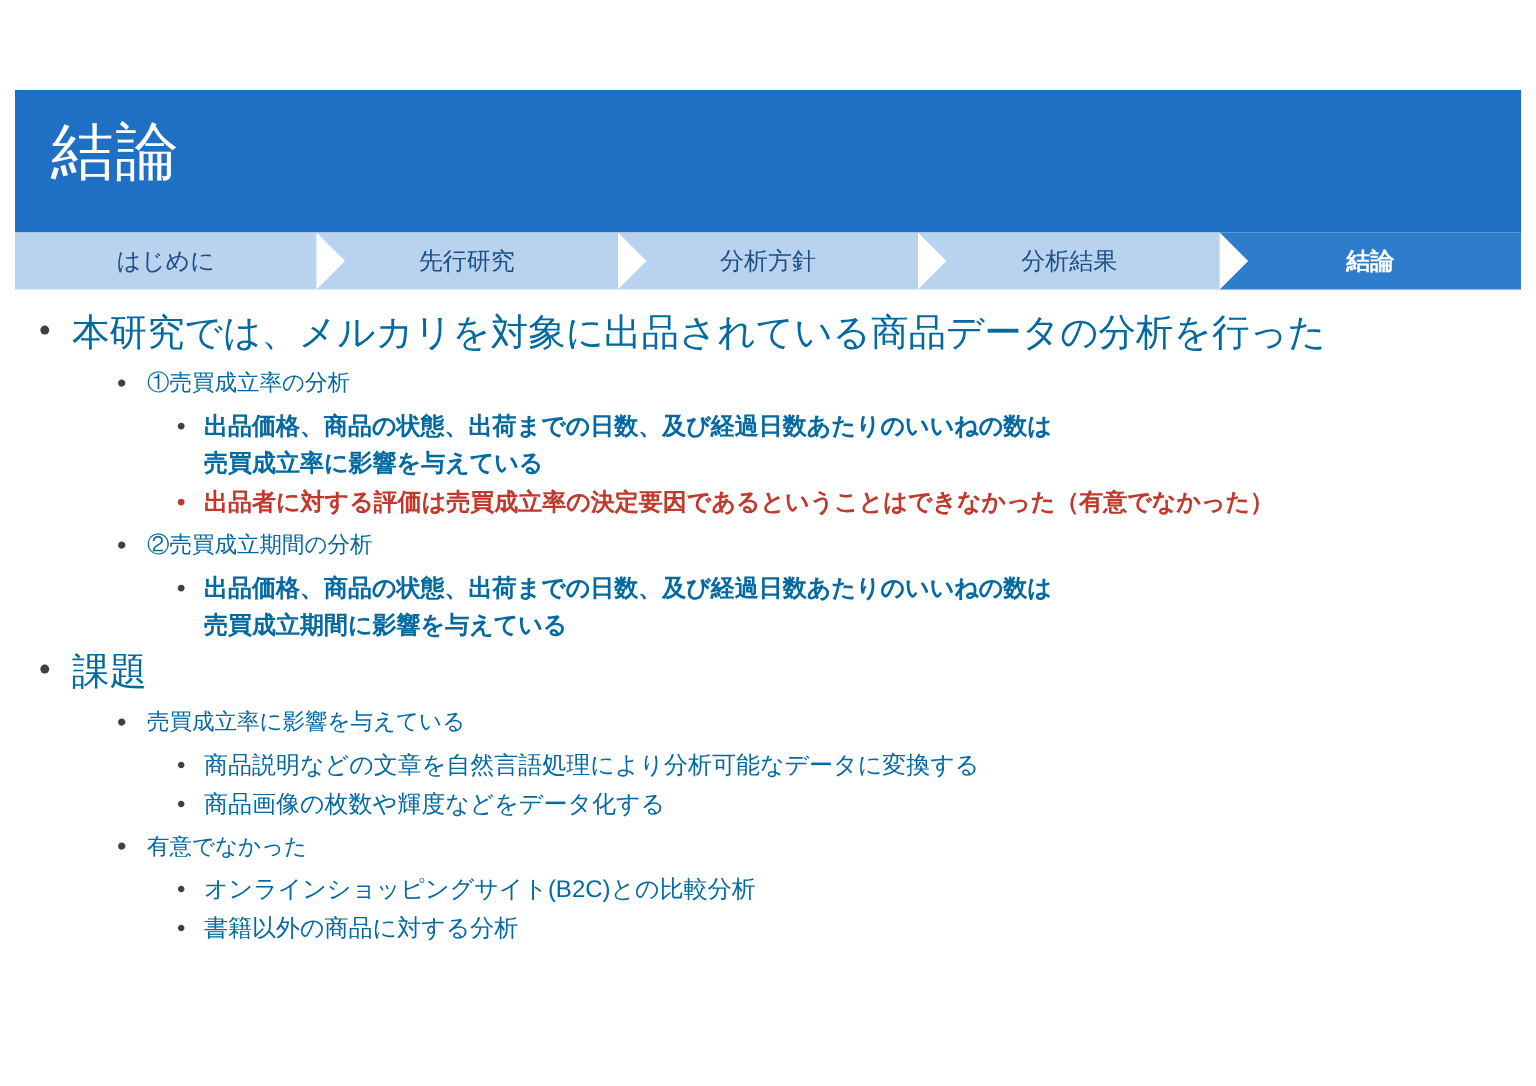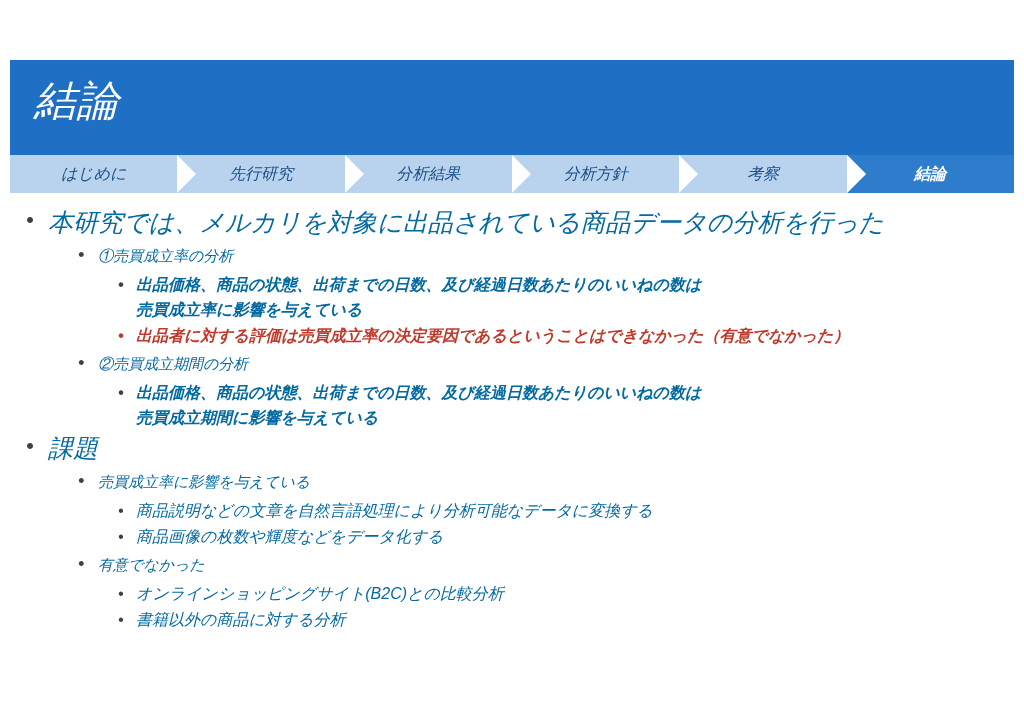--- a/index.html
+++ b/index.html
@@ -11,21 +11,20 @@
     height: 724px;
     background: #ffffff;
     font-family: "Liberation Sans", sans-serif;
     overflow: hidden;
   }
   .slide {
     position: relative;
     width: 1024px;
     height: 724px;
     background: #ffffff;
-    font-style: italic;
   }
   
   .title-band {
     position: absolute;
     left: 10px;
     top: 60px;
     width: 1004px;
     height: 95px;
     background: #1f6fc4;
   }
@@ -138,27 +137,24 @@
   </div>
 
   <div class="nav" id="nav">
       <div class="chev first">
         <span class="lbl">はじめに</span>
       </div>
       <div class="chev">
         <span class="lbl">先行研究</span>
       </div>
       <div class="chev">
+        <span class="lbl">分析方針</span>
+      </div>
+      <div class="chev">
         <span class="lbl">分析結果</span>
-      </div>
-      <div class="chev">
-        <span class="lbl">分析方針</span>
-      </div>
-      <div class="chev">
-        <span class="lbl">考察</span>
       </div>
       <div class="chev last active">
         <span class="lbl">結論</span>
       </div>
     </div>
 
   <div class="body" id="body">
       <div class="b lv1">
         <span class="dot">•</span>
         <span class="txt">本研究では、メルカリを対象に出品されている商品データの分析を行った</span>

